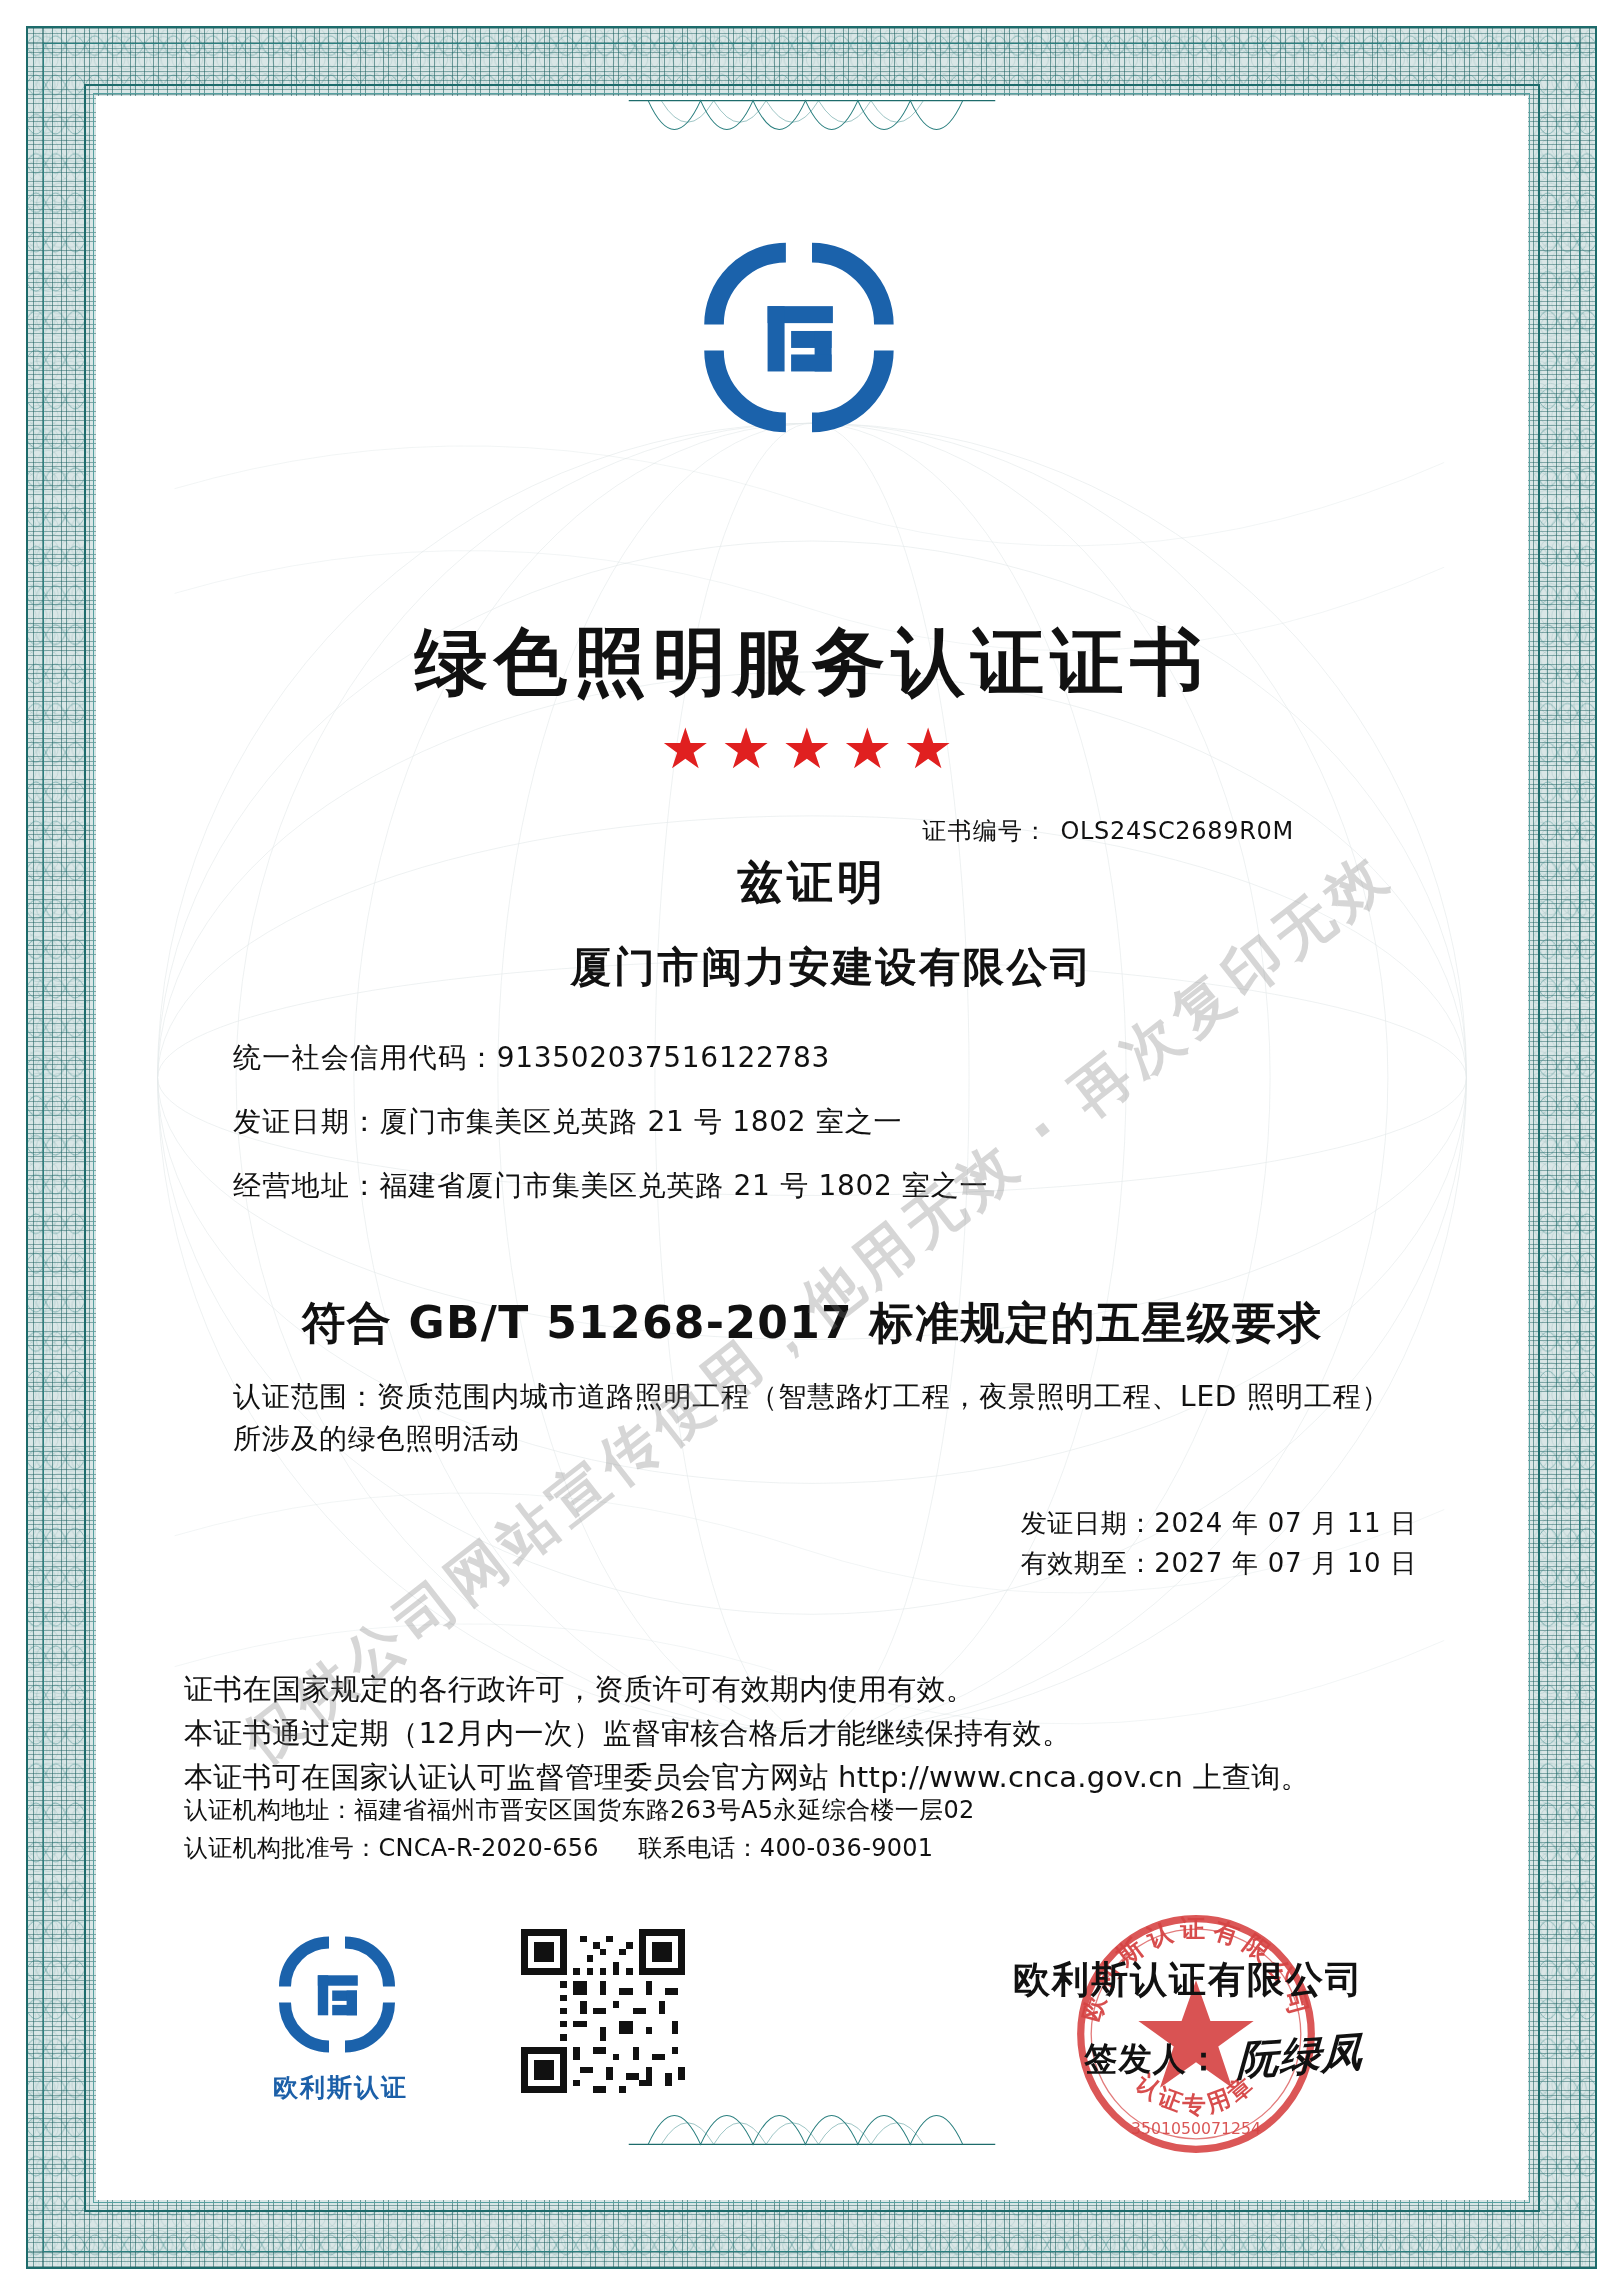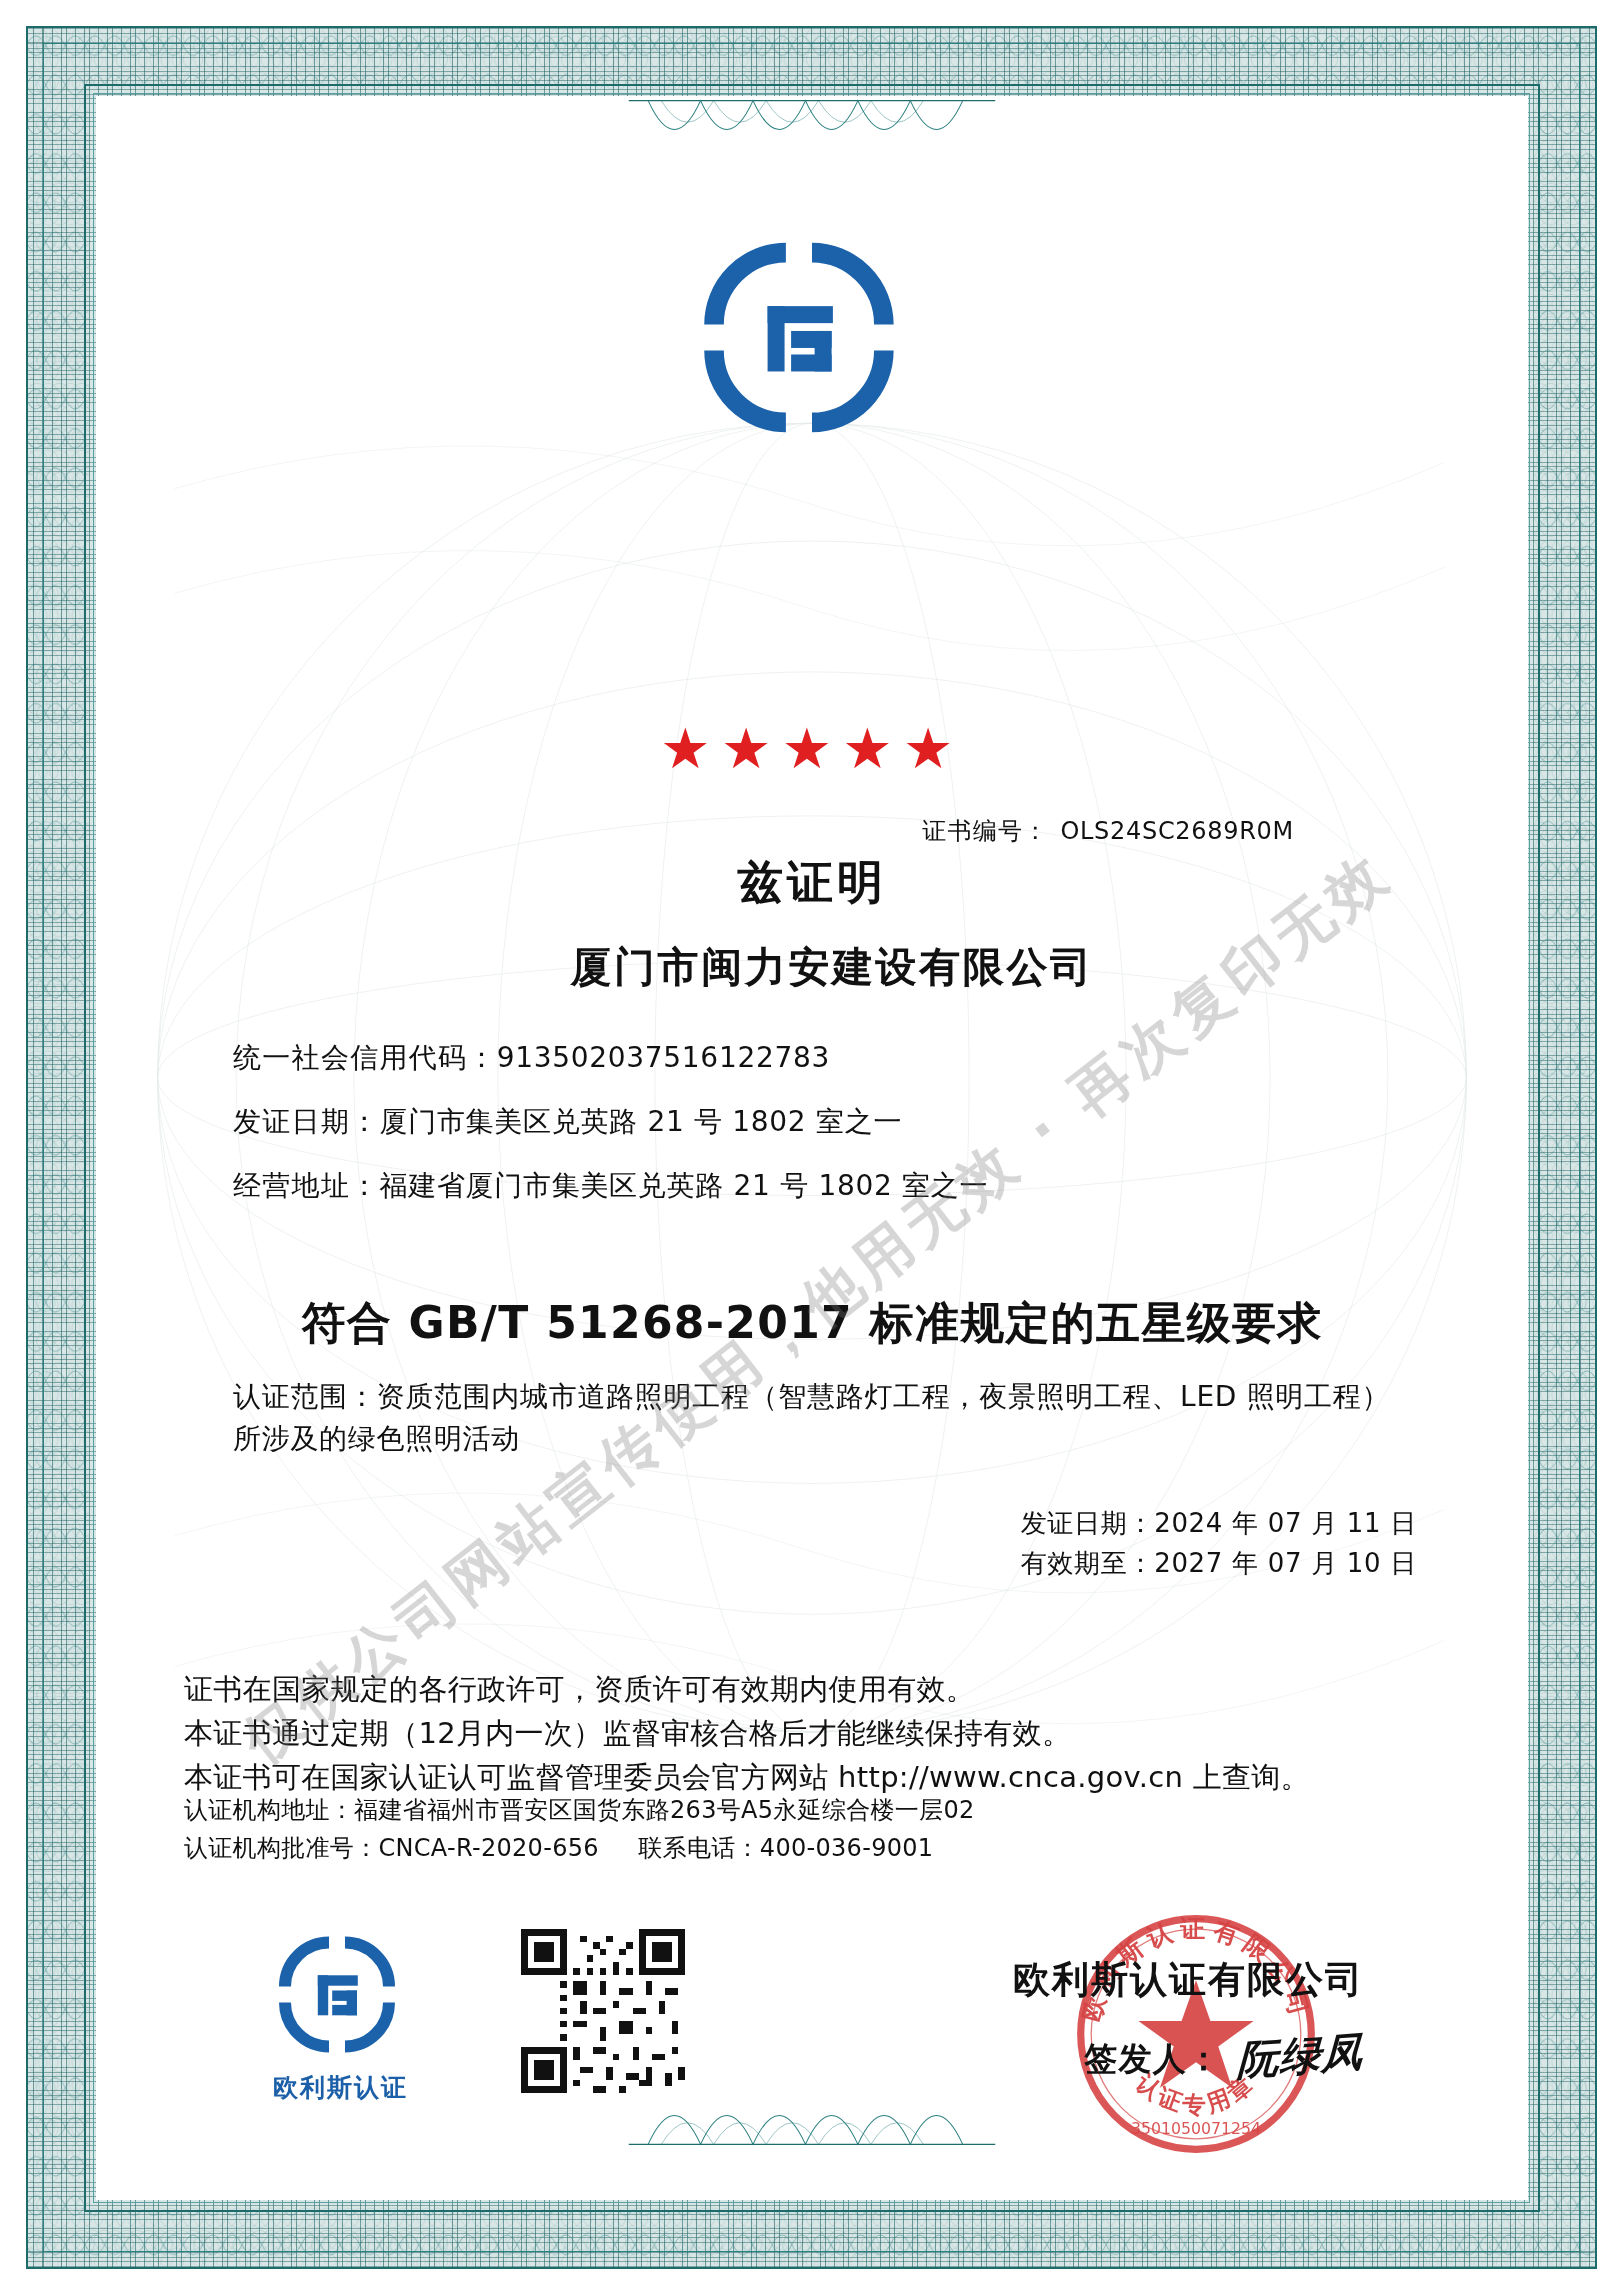--- a/index.html
+++ b/index.html
@@ -396,20 +396,21 @@
       <g fill="#1b62ab">
         <rect x="112" y="112" width="100" height="26"></rect>
         <rect x="112" y="112" width="26" height="100"></rect>
         <rect x="148" y="150" width="62" height="26" transform="rotate(0)"></rect>
         <rect x="184" y="150" width="26" height="62"></rect>
         <rect x="148" y="186" width="62" height="26"></rect>
       </g>
     </svg>
   </div>
 
+  <div class="cert-title">绿色照明服务认证证书</div>
 
   <div class="stars">★★★★★</div>
 
   <div class="cert-no">
     <span class="label">证书编号：</span><span class="value">OLS24SC2689R0M</span>
   </div>
 
   <div class="hereby">兹证明</div>
 
   <div class="company">厦门市闽力安建设有限公司</div>

